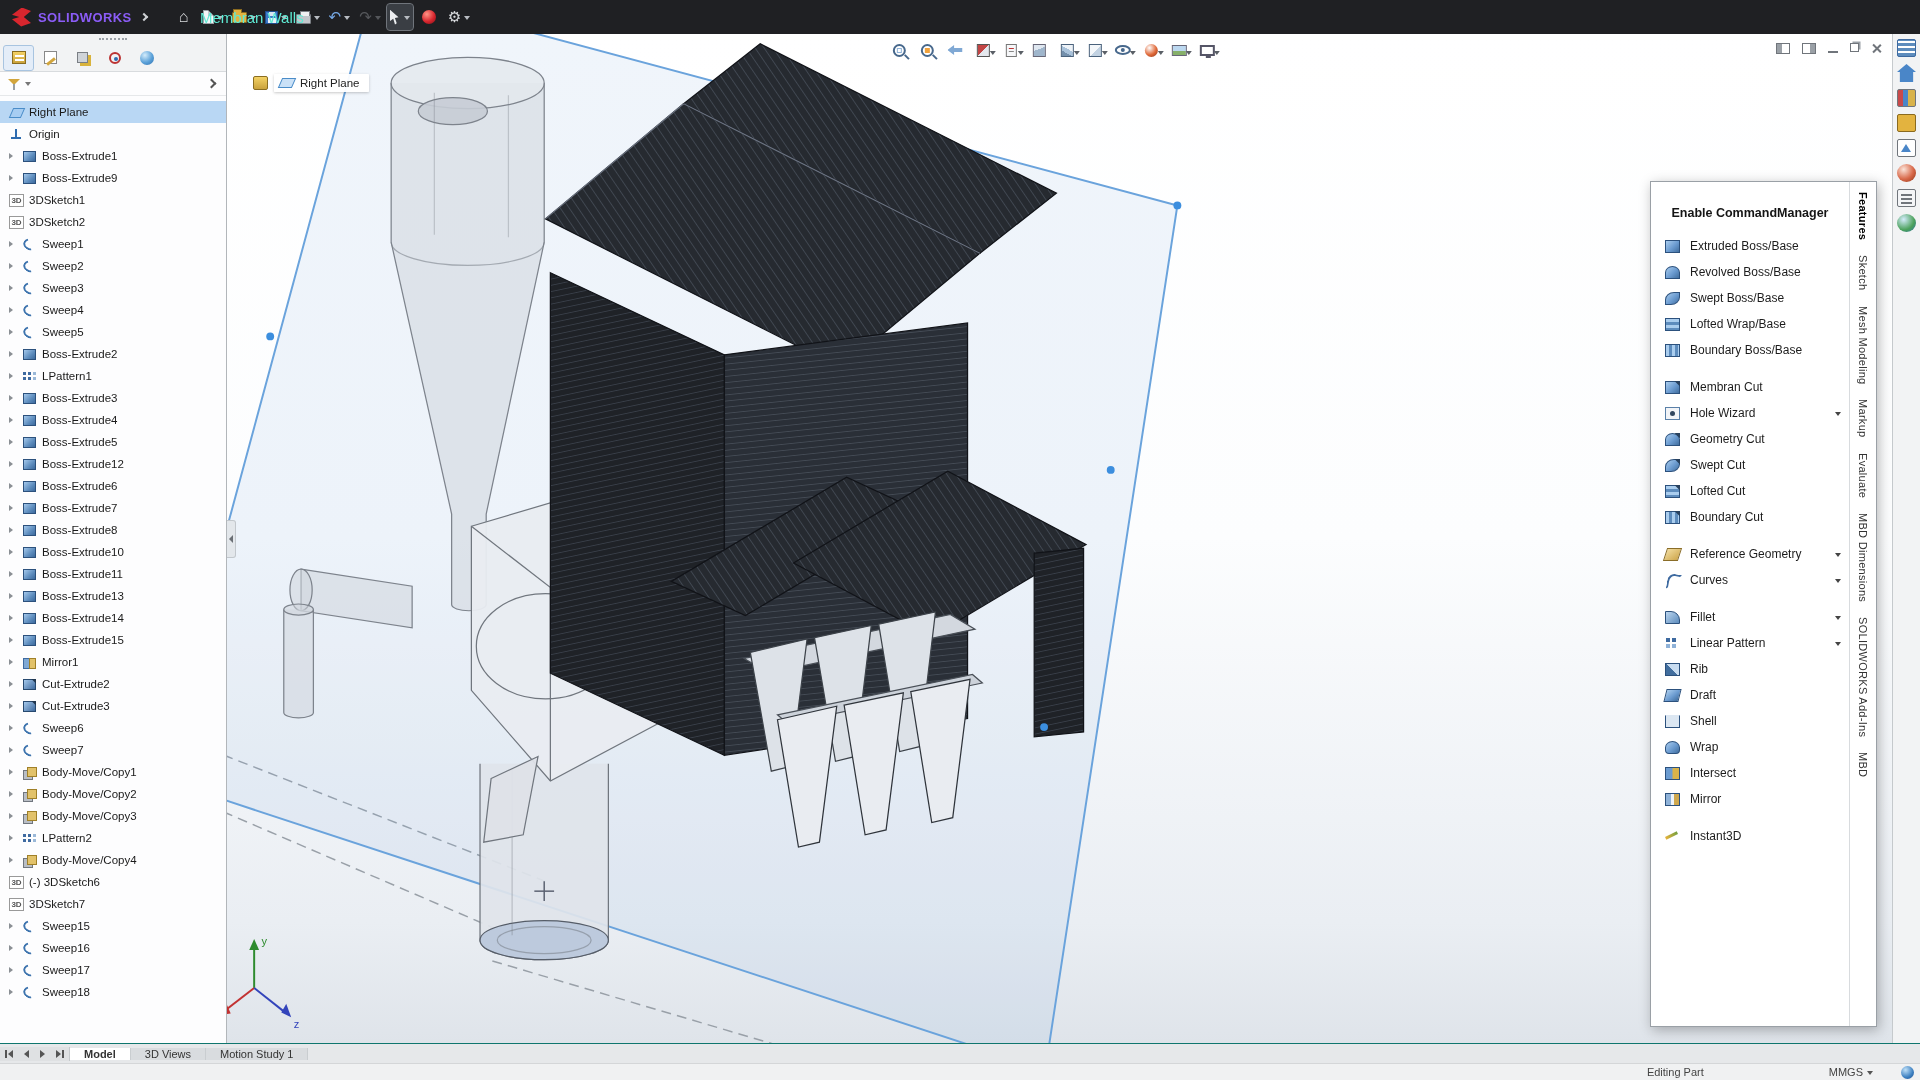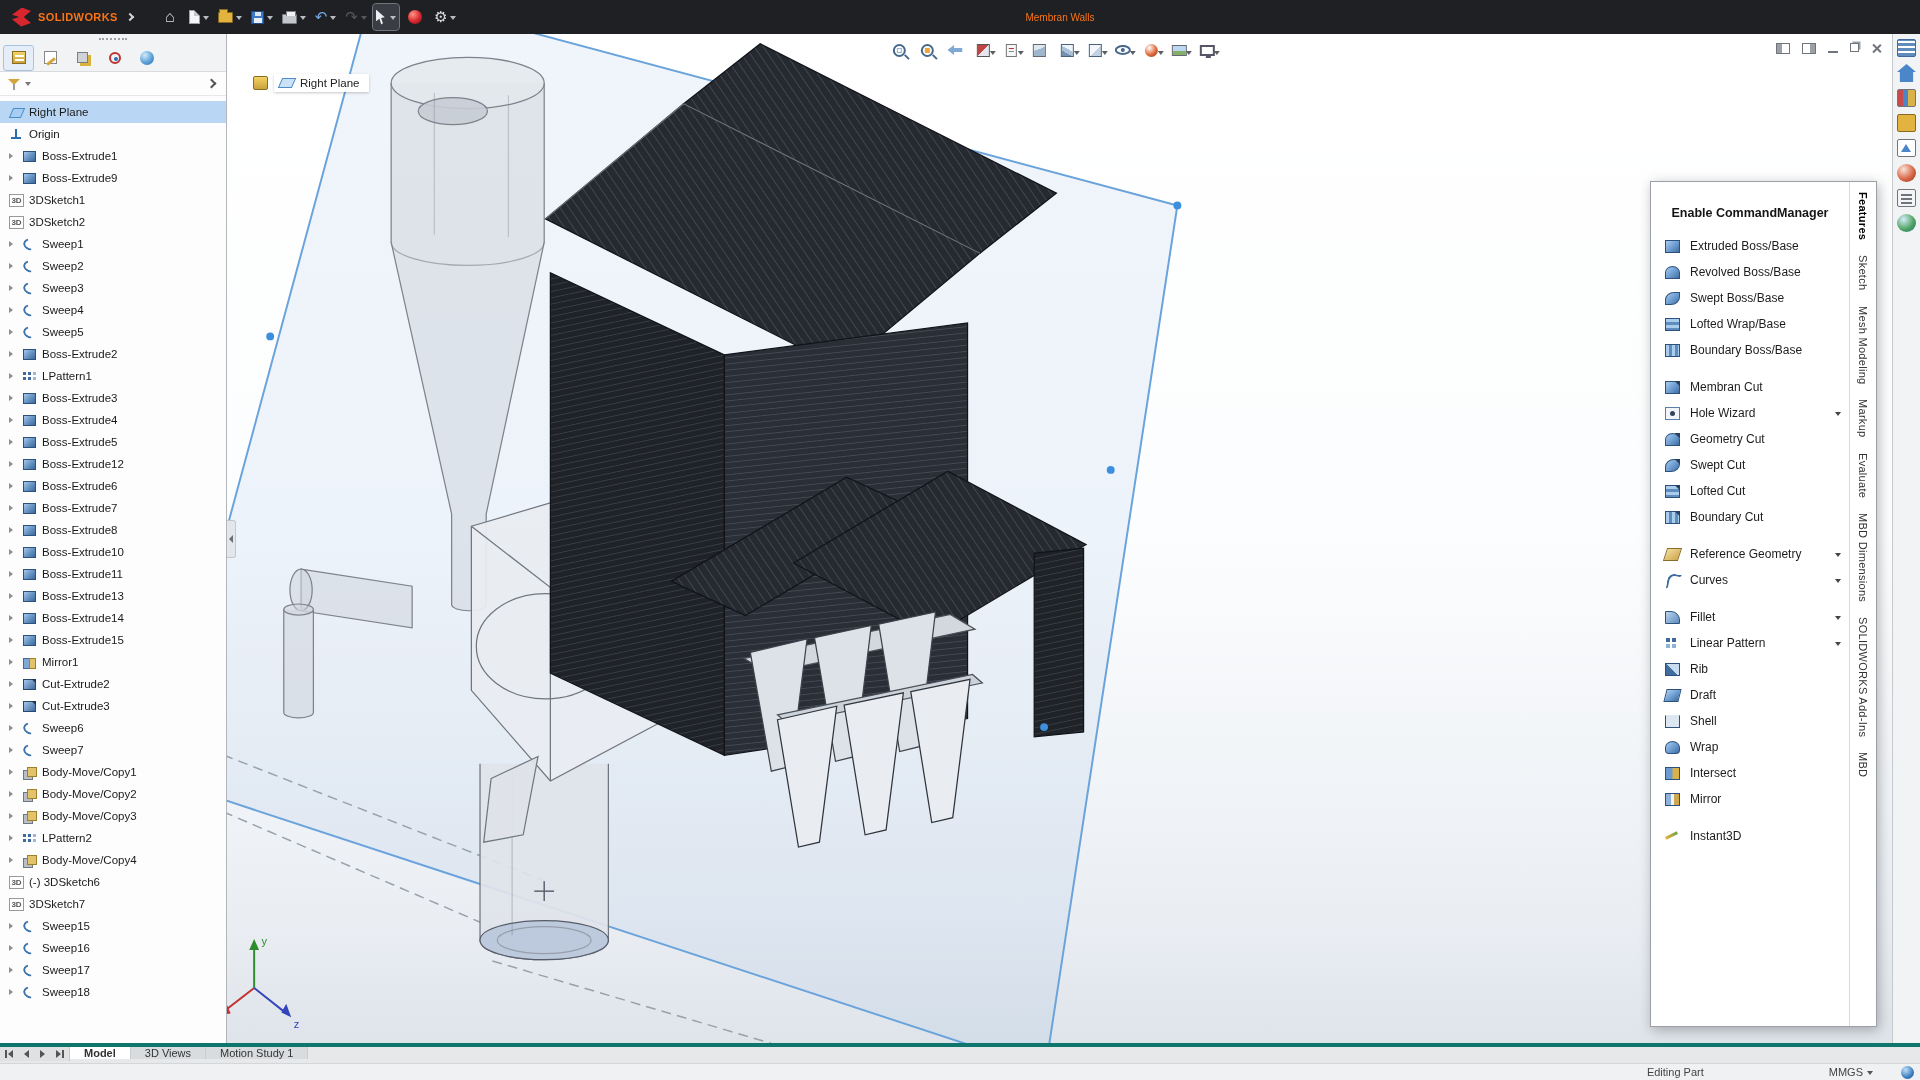--- a/index.html
+++ b/index.html
@@ -3,21 +3,21 @@
 <meta charset="utf-8">
 <style>
   *{box-sizing:border-box;margin:0;padding:0}
   html,body{width:1920px;height:1080px;overflow:hidden}
   body{font-family:"Liberation Sans",sans-serif;font-size:12px;background:#fff;position:relative;user-select:none}
 
   
   .titlebar{height:34px;background:#1f2023;display:flex;align-items:center;padding:0 8px;color:#e8e8e8;position:relative}
   .brand{display:flex;align-items:center;gap:7px;margin:0 10px 0 4px}
   .brand-mark{width:19px;height:19px;background:#d8262e;clip-path:polygon(0 38%,52% 0,100% 18%,62% 50%,100% 82%,48% 100%,0 62%,38% 50%)}
-  .brand-name{font-weight:bold;font-size:11px;letter-spacing:.4px;color:#f97316}
+  .brand-name{font-weight:bold;font-size:13px;letter-spacing:.4px;color:#8b5cf6}
   .brand-chev{width:6px;height:6px;border-right:2px solid #cfd2d6;border-top:2px solid #cfd2d6;transform:rotate(45deg);margin-left:2px}
   .tools{display:flex;align-items:center;gap:3px;margin-left:14px}
   .tbtn{height:26px;min-width:26px;display:flex;align-items:center;justify-content:center;padding:0 3px;border-radius:3px;position:relative}
   .tbtn.active{background:#3a3e44;outline:1px solid #70757c}
   .tbtn.disabled{opacity:.35}
   .caret{width:0;height:0;border:3px solid transparent;border-top:4px solid #b8bcc2;margin-left:3px;margin-top:5px}
   .ticon{display:inline-block;position:relative}
   .tbi-home::before{content:"⌂";font-size:16px;color:#d9dbde;line-height:1}
   .tbi-new-file{width:11px;height:14px;background:#f4f5f7;border:1px solid #9aa0a6}
   .tbi-new-file::after{content:"";position:absolute;right:-1px;top:-1px;border:3px solid #1f2023;border-left-color:#c4c8cd;border-bottom-color:#c4c8cd}
@@ -26,21 +26,21 @@
   .tbi-save{width:13px;height:13px;background:#3c78c8;border:1px solid #1f4c8c}
   .tbi-save::before{content:"";position:absolute;left:3px;top:0;width:6px;height:4px;background:#d8e4f2}
   .tbi-save::after{content:"";position:absolute;left:2px;bottom:0;width:8px;height:5px;background:#e8eef6}
   .tbi-print{width:15px;height:10px;background:#c3c7cc;border:1px solid #7a7e84;border-radius:1px;margin-top:4px}
   .tbi-print::before{content:"";position:absolute;left:3px;top:-4px;width:8px;height:4px;background:#f0f1f3;border:1px solid #7a7e84;border-bottom:none}
   .tbi-undo::before{content:"↶";font-size:15px;color:#76a9e6;line-height:1}
   .tbi-redo::before{content:"↷";font-size:15px;color:#b9bdc3;line-height:1}
   .tbi-select-arrow{width:11px;height:15px;background:#eceef1;clip-path:polygon(0 0,0 78%,32% 62%,48% 100%,64% 92%,47% 56%,80% 52%)}
   .tbi-3dexperience{width:14px;height:14px;border-radius:50%;background:radial-gradient(circle at 35% 30%,#ff9486,#d8262e 55%,#7e0f16)}
   .tbi-settings::before{content:"⚙";font-size:15px;color:#d9dbde;line-height:1}
-  .win-title{position:absolute;left:200px;right:0;text-align:center;font-size:10px;color:#f97316;pointer-events:none}
+  .win-title{position:absolute;left:200px;right:0;text-align:left;font-size:15px;color:#5eead4;pointer-events:none}
   .right-cluster{margin-left:auto;display:flex;align-items:center;gap:10px}
   .search-box{width:196px;height:23px;background:#2b2d30;border:1px solid #5f6368;display:flex;align-items:center;padding:0 6px;gap:6px}
   .search-box input{flex:1;background:transparent;border:none;outline:none;color:#cfd2d6;font-size:11.5px;font-family:"Liberation Sans",sans-serif;min-width:0}
   .search-box input::placeholder{color:#9aa0a6}
   .mag{width:9px;height:9px;border:2px solid #9aa0a6;border-radius:50%;position:relative;flex:0 0 auto}
   .mag::after{content:"";position:absolute;width:2px;height:5px;background:#9aa0a6;right:-3px;bottom:-4px;transform:rotate(-45deg)}
   .user-icon{width:17px;height:17px;position:relative}
   .user-icon::before{content:"";position:absolute;left:5px;top:1px;width:7px;height:7px;border-radius:50%;background:#d9dbde}
   .user-icon::after{content:"";position:absolute;left:2px;bottom:0;width:13px;height:7px;border-radius:6px 6px 0 0;background:#d9dbde}
   .help-glyph{font-size:13px;color:#d9dbde;width:18px;text-align:center}
@@ -181,21 +181,21 @@
   .tpi-design-library{background:linear-gradient(90deg,#c84a4a 0 30%,#4a86c8 30% 60%,#d9b34a 60%);border:1px solid #70757b}
   .tpi-file-explorer{background:#e3b33f;border:1px solid #8a6a1f}
   .tpi-view-palette{background:#fff;border:1px solid #70757b}
   .tpi-view-palette::after{content:"";position:absolute;left:3px;top:4px;width:0;height:0;border-left:5px solid transparent;border-right:5px solid transparent;border-bottom:8px solid #4a86c8}
   .tpi-appearances-scenes{border-radius:50%;background:radial-gradient(circle at 35% 30%,#fbe3d8,#d8694a 55%,#8c3214)}
   .tpi-custom-properties{background:#f4f5f7;border:1px solid #70757b}
   .tpi-custom-properties::after{content:"";position:absolute;left:3px;top:4px;width:11px;height:1.5px;background:#70757b;box-shadow:0 4px 0 #70757b,0 8px 0 #70757b}
   .tpi-forum{border-radius:50%;background:radial-gradient(circle at 35% 30%,#d4ecfb,#4aa05a 60%,#2e6fae)}
 
   
-  .bottombar{height:20px;background:#e6e8ea;border-top:4px solid #0f766e;display:flex;align-items:flex-start;font-size:11px;color:#333}
+  .bottombar{height:20px;background:#e6e8ea;border-top:1px solid #0f766e;display:flex;align-items:center;font-size:11px;color:#333}
   .nav-btns{display:flex;align-items:center;padding:0 4px;gap:3px;background:#dfe1e3;border-right:1px solid #c5c9cc}
   .nbtn{width:13px;height:14px;display:flex;align-items:center;justify-content:center;position:relative}
   .tri-l{width:0;height:0;border-right:5px solid #555;border-top:4px solid transparent;border-bottom:4px solid transparent}
   .tri-r{width:0;height:0;border-left:5px solid #555;border-top:4px solid transparent;border-bottom:4px solid transparent}
   .bar-l::after{content:"";position:absolute;left:1px;top:3px;width:2px;height:8px;background:#555}
   .bar-r::after{content:"";position:absolute;right:1px;top:3px;width:2px;height:8px;background:#555}
   .btab{display:flex;align-items:center;padding:0 14px;border-right:1px solid #c9cdd0;background:#d9dcdf;color:#333}
   .btab.active{background:#fff;font-weight:bold}
   .statusbar{height:17px;background:#f0f1f2;border-top:1px solid #d4d6d8;display:flex;align-items:center;font-size:11px;color:#444;padding:0 6px}
   .sb-spacer{flex:1}

